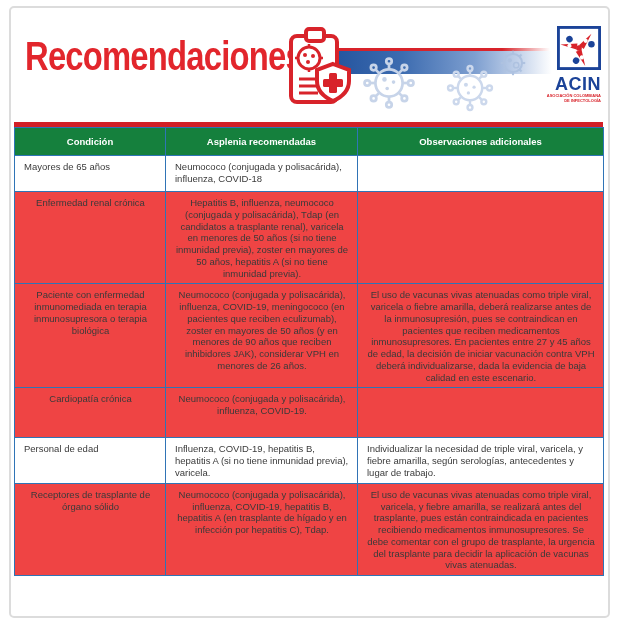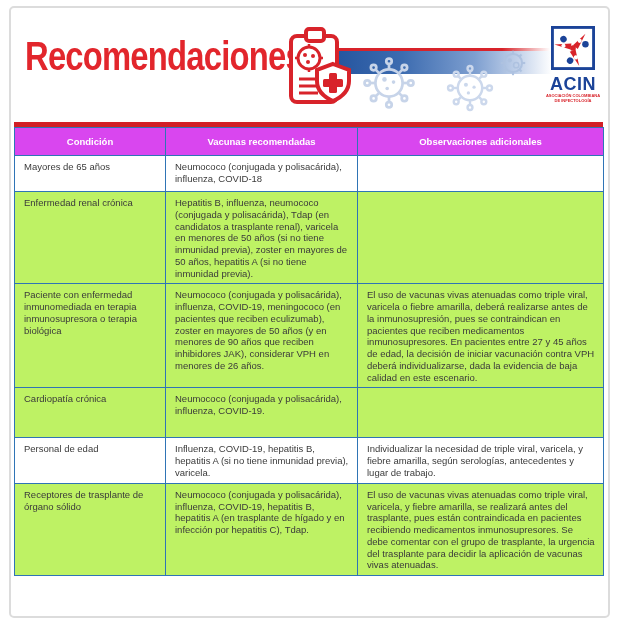--- a/index.html
+++ b/index.html
@@ -24,39 +24,39 @@
     background:linear-gradient(90deg,#D8232A 0%,#D8232A 78%,rgba(216,35,42,0) 100%);
   }
   .ribbon-bar{
     position:absolute;left:332px;top:51px;width:220px;height:23px;
     background:linear-gradient(90deg,#24549E 0%,#3D6CB0 32%,#7E9FD0 65%,#C8D6EC 86%,rgba(255,255,255,0) 100%);
   }
   .virus{position:absolute;}
   .virus-1{left:360px;top:54px;color:#c7d4e9;}
   .virus-2{left:444px;top:62px;color:#ccd8ec;}
   .virus-3{left:496px;top:46px;color:#aec2e0;}
-  .acin-logo{position:absolute;left:545px;top:26px;width:56px;text-align:center;}
+  .acin-logo{position:absolute;left:545px;top:26px;width:56px;text-align:right;}
   .acin-acronym{color:#1B4398;font-weight:bold;font-size:18px;letter-spacing:0.5px;line-height:1;margin-top:1px;}
   .acin-subtitle{color:#D8232A;font-size:4px;line-height:1.25;font-weight:bold;text-transform:uppercase;}
   
   .table-wrap{position:absolute;left:14px;top:122px;width:589px;}
   .table-red-bar{height:5px;background:#D21F26;}
   table{border-collapse:collapse;table-layout:fixed;width:589px;}
   col.c1{width:151px;} col.c2{width:192px;} col.c3{width:246px;}
   th{
-    background:#d946ef;color:#ffffff;font-size:9.5px;font-weight:bold;
+    background:#15803d;color:#ffffff;font-size:9.5px;font-weight:bold;
     border:1px solid #2E75B6;height:23px;vertical-align:middle;text-align:center;
     padding:2px 0;
   }
   td{
     border:1px solid #2F74B6;font-size:9.5px;line-height:1.24;color:#3a3a3a;
     vertical-align:top;padding:5px 8px 4px 9px;
   }
   tr.row-white td{background:#ffffff;}
-  tr.row-blue td{background:#bef264;}
+  tr.row-blue td{background:#ef4444;text-align:center;}
 </style>
 </head>
 <body>
 
 <div class="frame"></div>
 
 <div class="page-title">Recomendaciones</div>
 
 <div class="ribbon-red-line"></div>
 <div class="ribbon-bar"></div>
@@ -179,21 +179,21 @@
   <div class="table-red-bar"></div>
   <table>
     <colgroup>
         <col class="c1">
         <col class="c2">
         <col class="c3">
       </colgroup>
     <thead>
       <tr>
         <th>Condición</th>
-        <th>Vacunas recomendadas</th>
+        <th>Asplenia recomendadas</th>
         <th>Observaciones adicionales</th>
       </tr>
     </thead>
     <tbody>
       <tr class="row-white" style="height:36px">
         <td>Mayores de 65 años</td>
         <td>Neumococo (conjugada y polisacárida), influenza, COVID-18</td>
         <td></td>
       </tr>
       <tr class="row-blue" style="height:82px">

